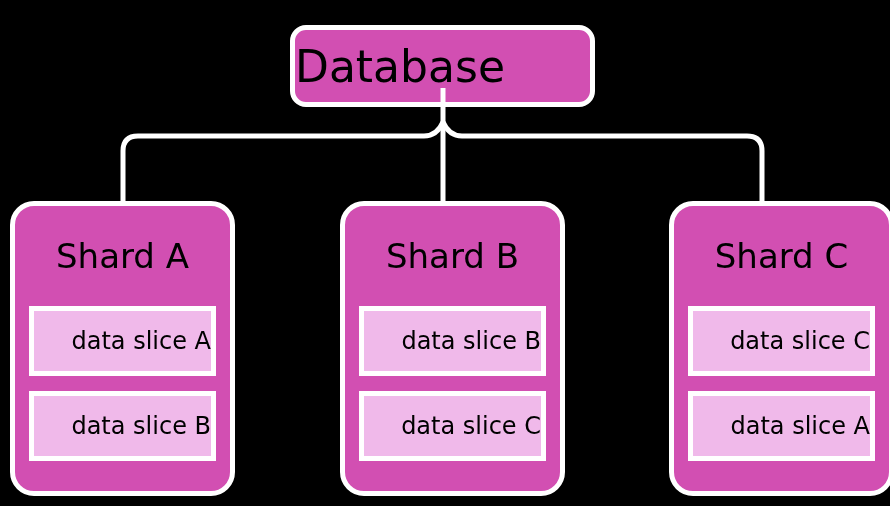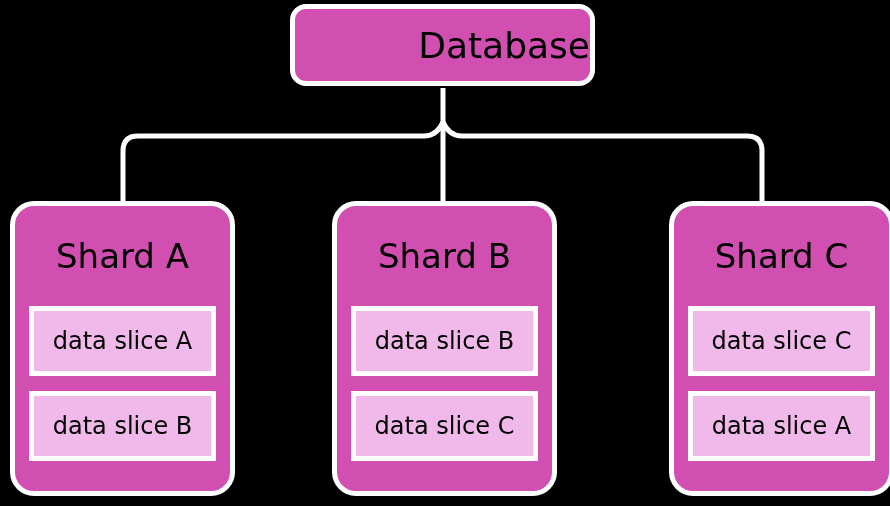--- a/index.html
+++ b/index.html
@@ -20,31 +20,31 @@
   }
   .canvas {
     position: relative;
     width: 890px;
     height: 506px;
     background: var(--background);
   }
   .db-node {
     position: absolute;
     left: 290px;
-    top: 4px;
+    top: 25px;
     width: 305px;
     height: 82px;
     background: var(--node-fill);
     border: 5px solid var(--border);
     border-radius: 16px;
     display: flex;
     align-items: center;
-    justify-content: flex-end;
+    justify-content: flex-start;
     color: var(--text);
-    font-size: 36px;
+    font-size: 44px;
   }
   .connector-svg {
     position: absolute;
     left: 0;
     top: 0;
     width: 890px;
     height: 506px;
     pointer-events: none;
   }
   .connector-svg path {
@@ -56,39 +56,39 @@
   .shard {
     position: absolute;
     top: 201px;
     width: 225px;
     height: 295px;
     background: var(--node-fill);
     border: 5px solid var(--border);
     border-radius: 24px;
   }
   .shard.a { left: 10px; }
-  .shard.b { left: 332px; }
+  .shard.b { left: 340px; }
   .shard.c { left: 669px; }
   .shard-title {
     height: 100px;
     display: flex;
     align-items: center;
     justify-content: center;
     color: var(--text);
     font-size: 34px;
   }
   .slice {
     width: 187px;
     height: 70px;
     margin: 0 auto 15px auto;
     background: var(--slice-fill);
     border: 5px solid var(--border);
     display: flex;
     align-items: center;
-    justify-content: center;
+    justify-content: flex-end;
     color: var(--text);
     font-size: 24px;
   }
 </style>
 </head>
 <body>
 
 <div class="canvas">
 
   <div class="db-node">

